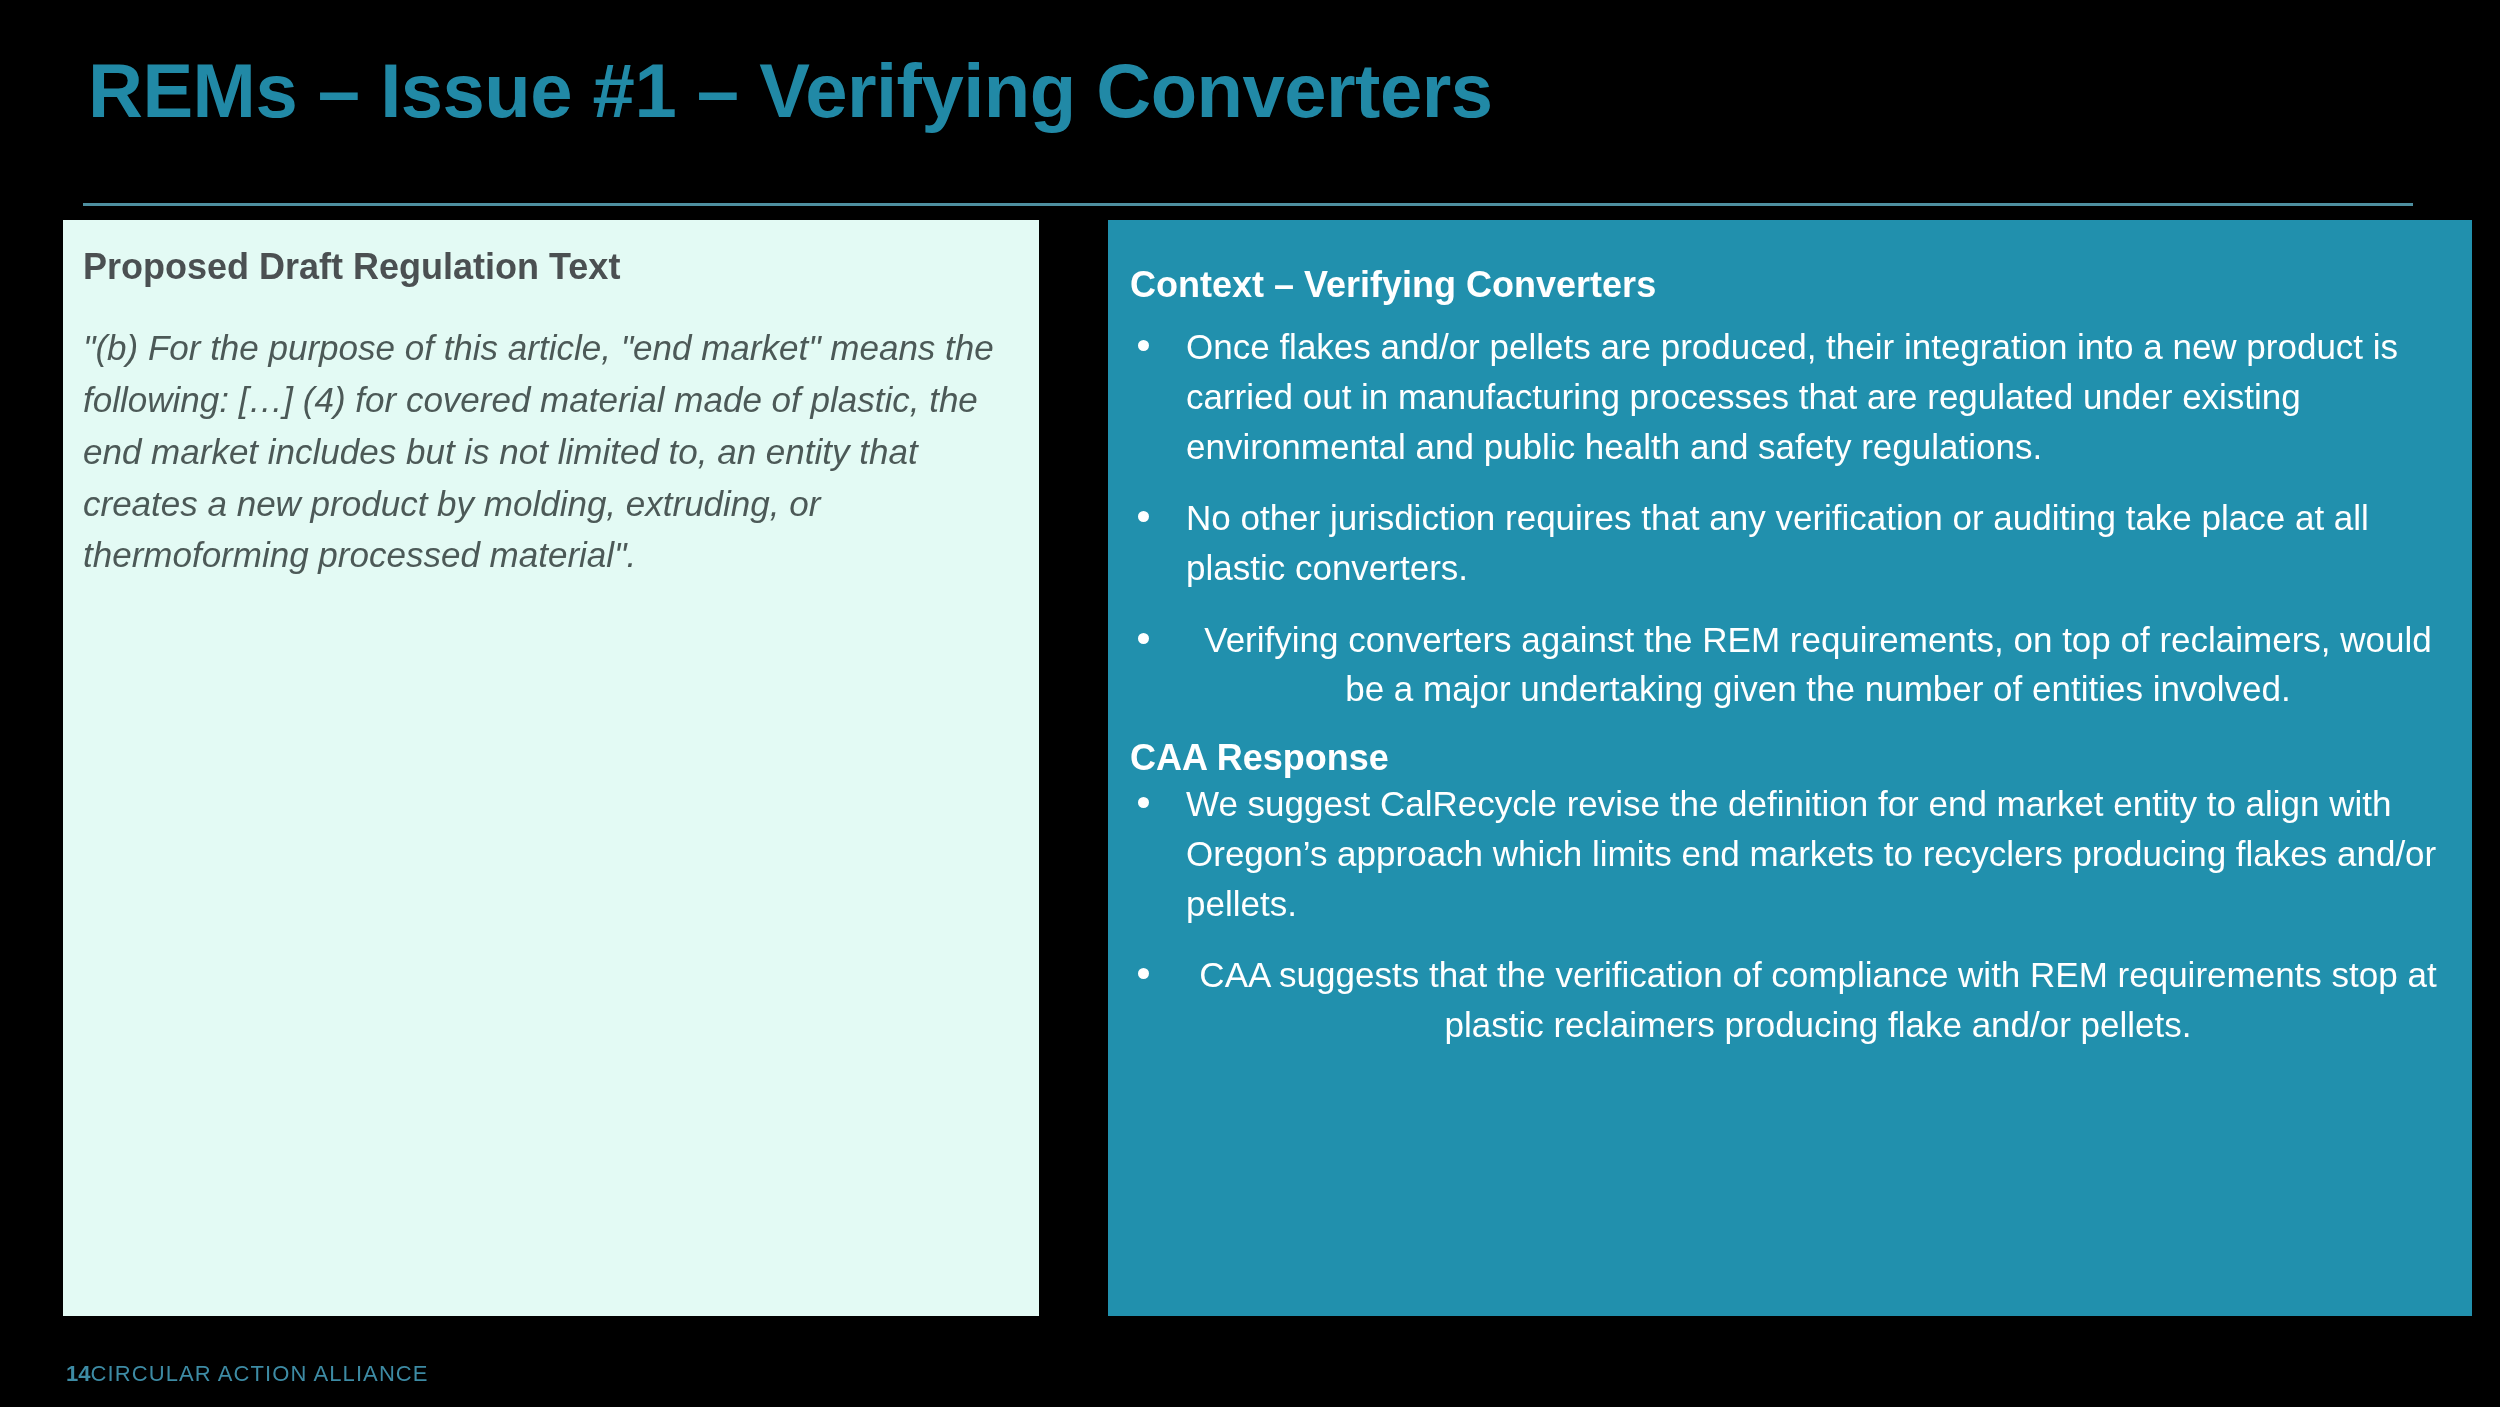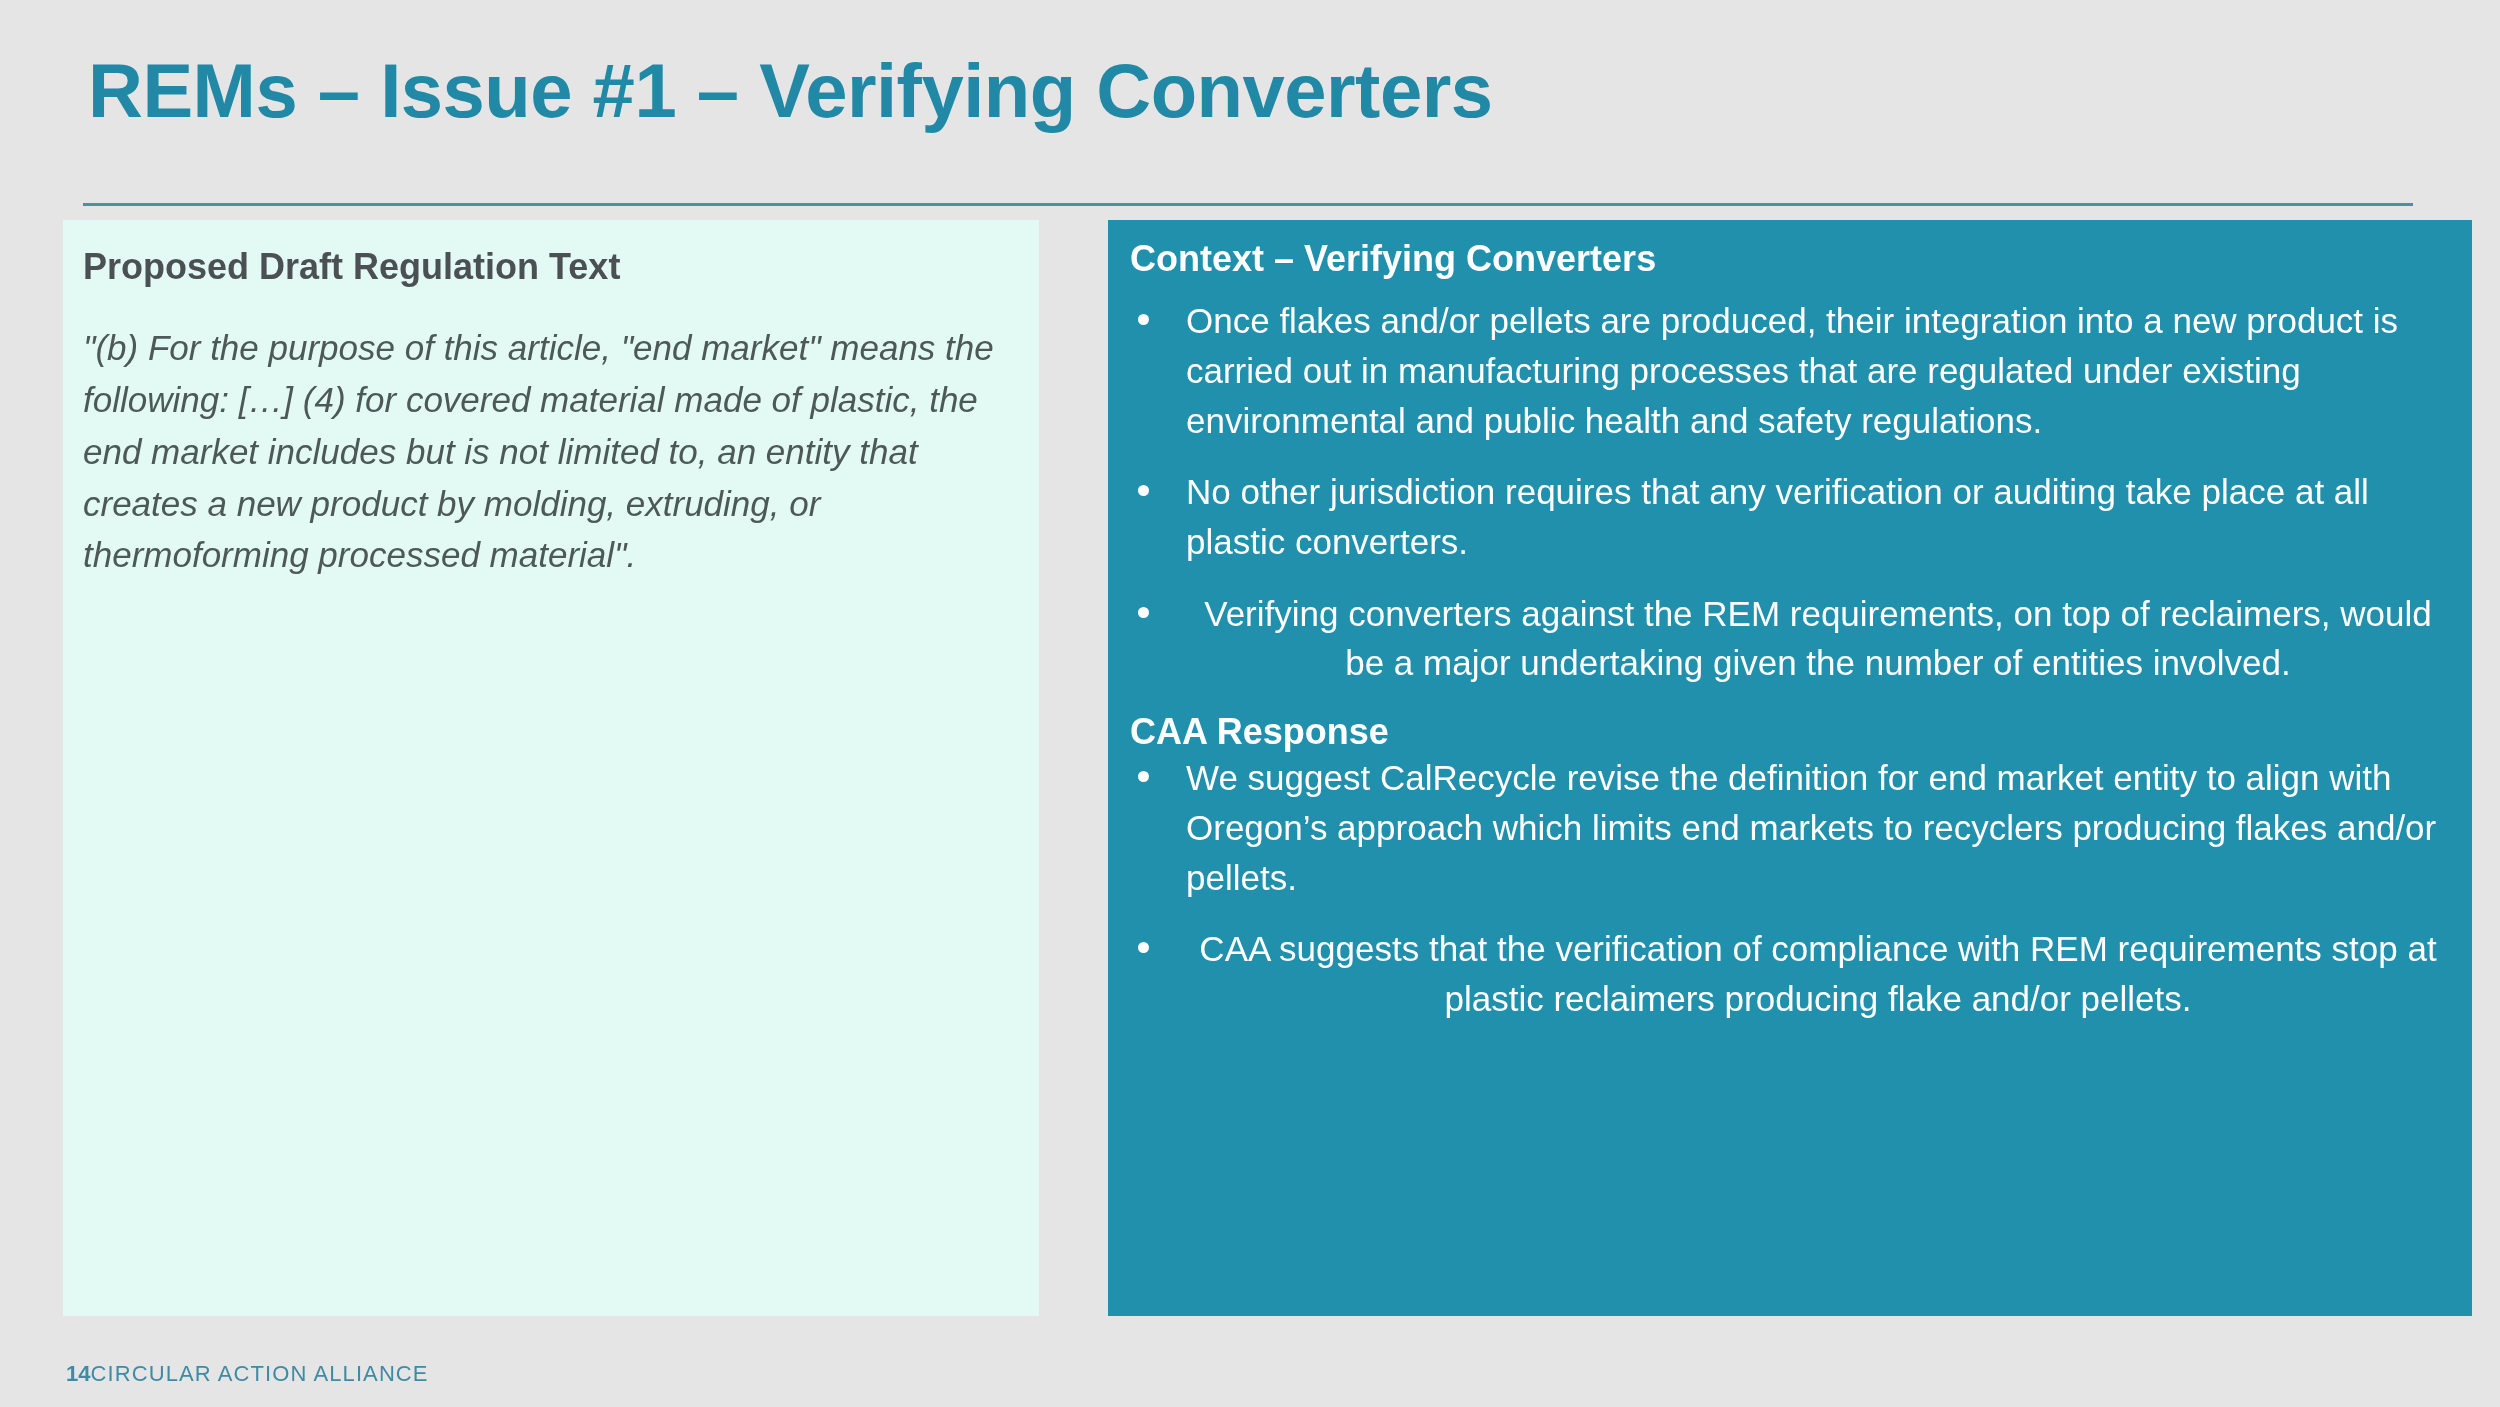--- a/index.html
+++ b/index.html
@@ -11,21 +11,21 @@
     width: 2500px;
     height: 1407px;
     font-family: "Liberation Sans", sans-serif;
     -webkit-font-smoothing: antialiased;
   }
 
   #slide {
     position: relative;
     width: 2500px;
     height: 1407px;
-    background: #e5e5e5;
+    background: #000000;
     overflow: hidden;
   }
 
   
   .slide-title {
     position: absolute;
     left: 88px;
     top: 48px;
     width: 2340px;
     font-size: 76px;
@@ -82,21 +82,21 @@
 
   
   .panel-right {
     position: absolute;
     left: 1108px;
     top: 220px;
     width: 1364px;
     height: 1096px;
     background: #2190ad;
     box-sizing: border-box;
-    padding: 17px 22px 20px 22px;
+    padding: 43px 22px 20px 22px;
     color: #ffffff;
   }
   .panel-right-heading {
     font-size: 36px;
     font-weight: bold;
     color: #ffffff;
     line-height: 1.2;
     margin: 0 0 16px 0;
   }
   .panel-right-heading.second {

